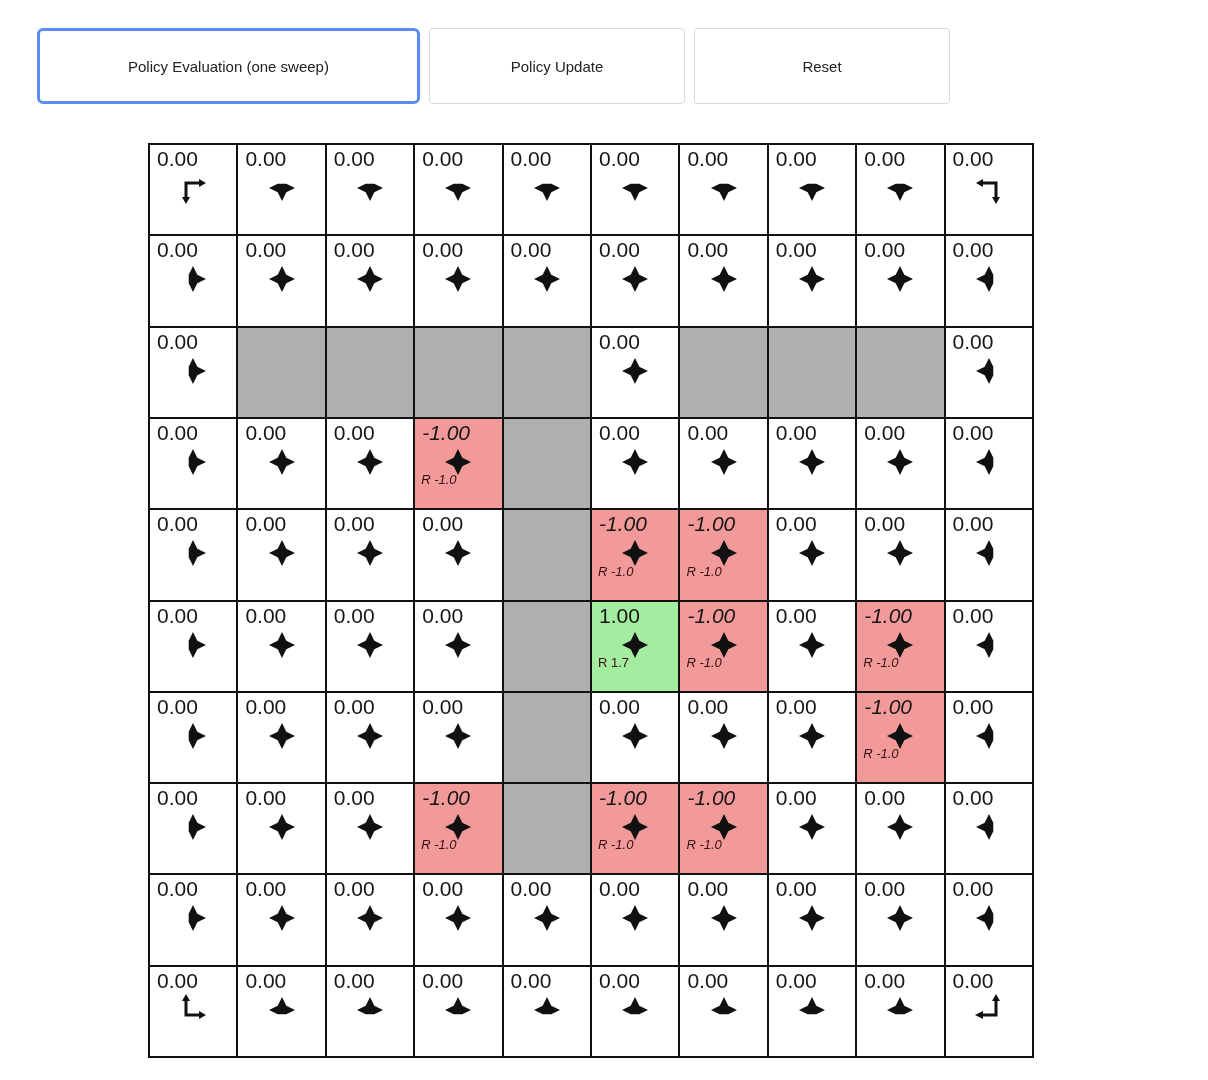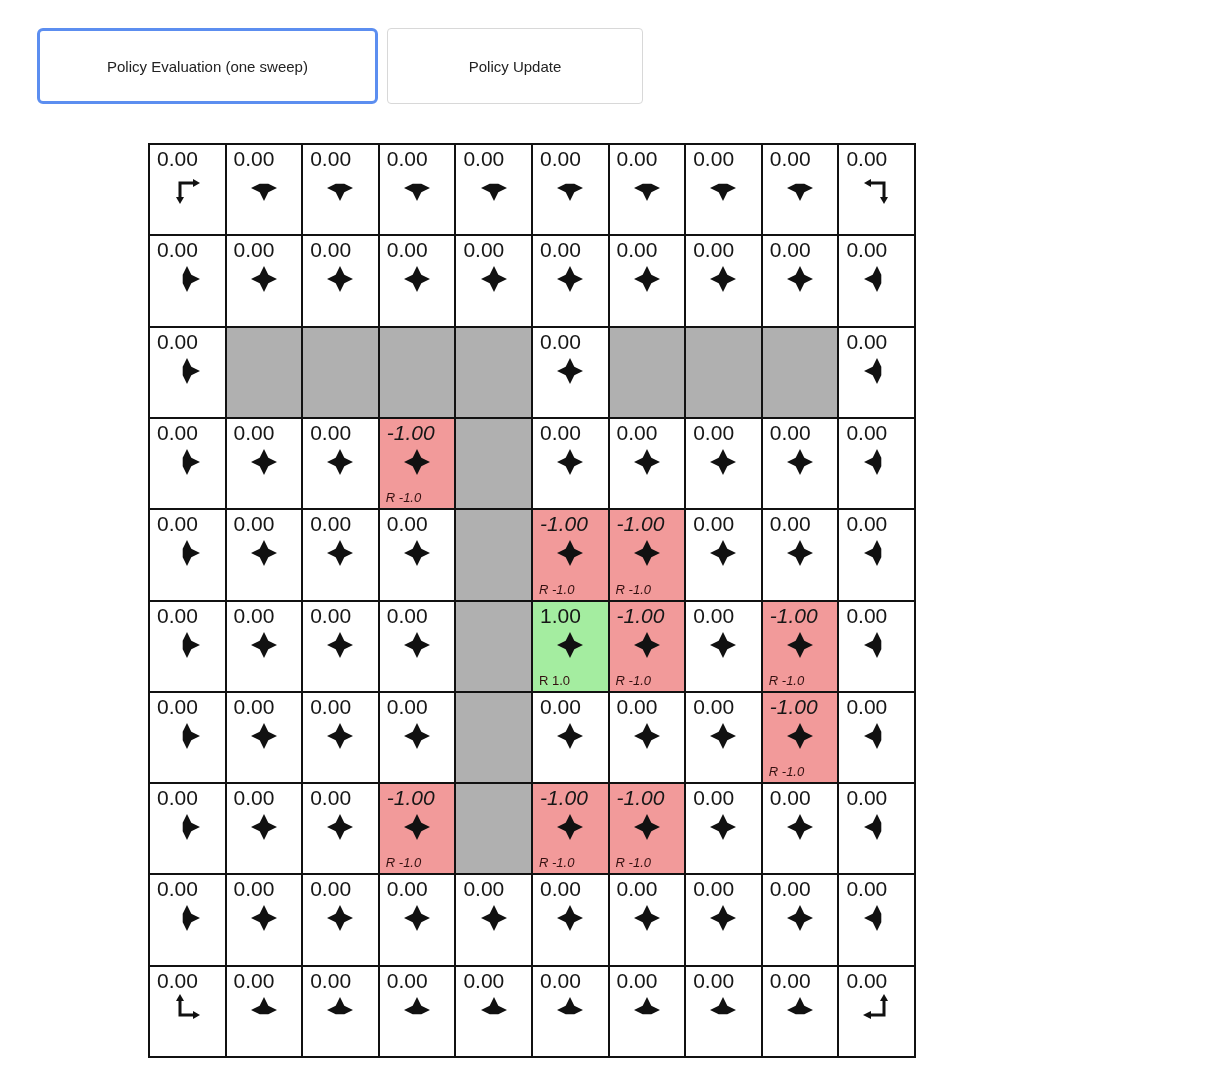--- a/index.html
+++ b/index.html
@@ -5,41 +5,42 @@
   * { box-sizing: border-box; margin: 0; padding: 0; }
   html, body { width: 1208px; height: 1080px; background: #ffffff; overflow: hidden; position: relative;
                font-family: "Liberation Sans", sans-serif; }
 
   
   .toolbar { position: absolute; left: 37px; top: 28px; display: flex; gap: 9px; }
   .btn { height: 76px; background: #ffffff; border: 1px solid #d8d8d8; border-radius: 4px;
          font-family: "Liberation Sans", sans-serif; font-size: 15px; color: #222;
          display: flex; align-items: center; justify-content: center; cursor: pointer; }
   .btn.active { border: 3px solid var(--accent, #5c8ef0); border-radius: 6px; }
-  .btn-0 { width: 341px; text-align: center; }
+  .btn-0 { width: 383px; text-align: center; }
   .btn-1, .btn-2, .btn-3 { width: 256px; }
 
   
-  .gridworld { position: absolute; left: 148px; top: 143px; width: 768px; height: 915px;
+  .gridworld { position: absolute; left: 148px; top: 143px; width: 886px; height: 915px;
                display: grid; grid-template-columns: repeat(10, 1fr); grid-template-rows: repeat(10, 1fr);
                border: 1px solid #111; background: #111; }
   .cell { position: relative; background: #ffffff; border: 1px solid #111; overflow: hidden; }
   .cell.wall  { background: var(--wall, #b0b0b0); }
   .cell.red   { background: var(--neg, #f29a9a); font-style: italic; }
   .cell.green { background: var(--pos, #a4eda0); }
   .cell .val    { position: absolute; top: 2px; left: 7px; font-size: 21px; color: #161616; line-height: 1.1; }
   .cell .arrow  { position: absolute; top: 27px; left: 50%; transform: translateX(-50%); }
-  .cell .reward { position: absolute; bottom: 3px; left: 6px; font-size: 13px; color: #331010; }
+  .cell .reward { position: absolute; bottom: 21px; left: 6px; font-size: 13px; color: #331010; }
 </style>
 </head>
 <body>
 
 <div class="toolbar">
   <button class="btn btn-0 active">Policy Evaluation (one sweep)</button>
   <button class="btn btn-1">Policy Update</button>
+  <button class="btn btn-3">Reset</button>
 </div>
 
 <div class="gridworld" id="gridworld">
     <div class="cell">
       <span class="val">0.00</span>
       <span class="arrow"><svg width="32" height="32" viewBox="-16 -16 32 32">
           <path d="M-7,9 L-7,-5 L6,-5" fill="none" stroke="#111" stroke-width="3"></path>
           <polygon points="6,-9 6,-1 13,-5" fill="#111"></polygon>
           <polygon points="-11,9 -3,9 -7,16" fill="#111"></polygon>
         </svg></span>
@@ -321,21 +322,21 @@
       <span class="arrow"><svg width="32" height="32" viewBox="-16 -16 32 32">
           <path d="M-4.3,-4.3L0,-13L4.3,-4.3L13,0L4.3,4.3L0,13L-4.3,4.3L-13,0Z" fill="#111"></path>
         </svg></span>
     </div>
     <div class="cell wall"></div>
     <div class="cell green">
       <span class="val">1.00</span>
       <span class="arrow"><svg width="32" height="32" viewBox="-16 -16 32 32">
           <path d="M-4.3,-4.3L0,-13L4.3,-4.3L13,0L4.3,4.3L0,13L-4.3,4.3L-13,0Z" fill="#111"></path>
         </svg></span>
-      <span class="reward">R 1.0</span>
+      <span class="reward">R 1.7</span>
     </div>
     <div class="cell red">
       <span class="val">-1.00</span>
       <span class="arrow"><svg width="32" height="32" viewBox="-16 -16 32 32">
           <path d="M-4.3,-4.3L0,-13L4.3,-4.3L13,0L4.3,4.3L0,13L-4.3,4.3L-13,0Z" fill="#111"></path>
         </svg></span>
       <span class="reward">R -1.0</span>
     </div>
     <div class="cell">
       <span class="val">0.00</span>

